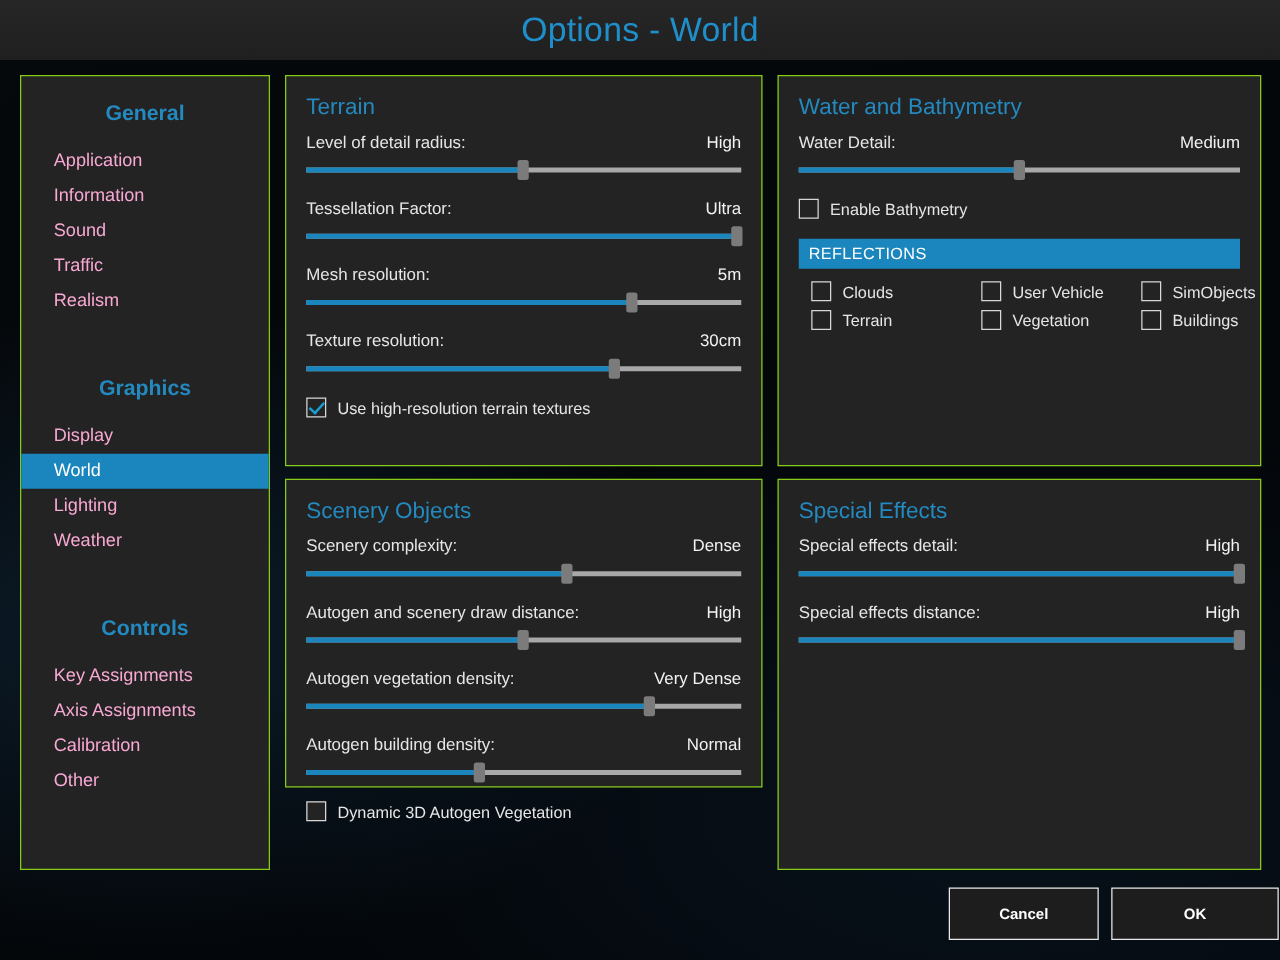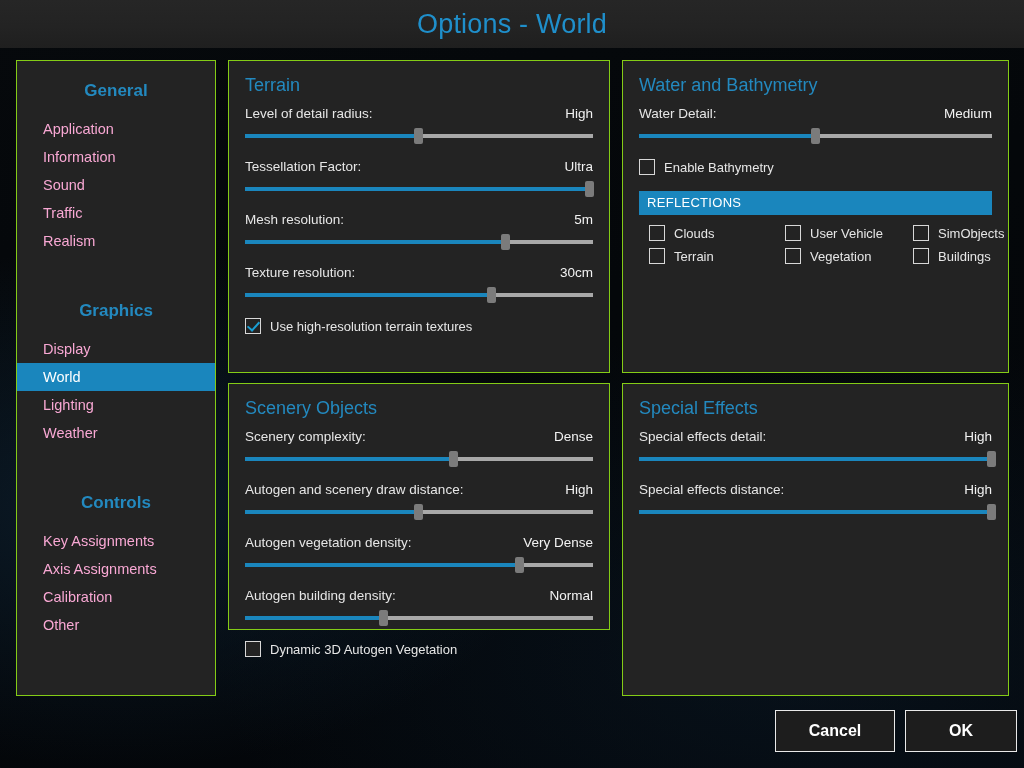--- a/index.html
+++ b/index.html
@@ -195,30 +195,29 @@
     width: 1024px; height: 72px;
     z-index: 4;
   }
   .btn {
     position: absolute;
     top: 14px;
     height: 42px;
     border: 1.6px solid #e9e9e9;
     background: #1d1d1d;
     color: #ffffff;
-    font-size: 16px;
+    font-size: 12px;
     font-weight: bold;
     display: flex;
     align-items: center;
     justify-content: center;
     cursor: default;
-    margin-left: 16px;
   }
   #btn-cancel { left: 759px; width: 120px; }
-  #btn-ok     { left: 889px; width: 112px; }
+  #btn-ok     { left: 889px; width: 134px; }
 </style>
 </head>
 <body>
 
 <div id="backdrop"></div>
 
 <div id="titlebar">
   <div id="title-text">Options - World</div>
 </div>
 

